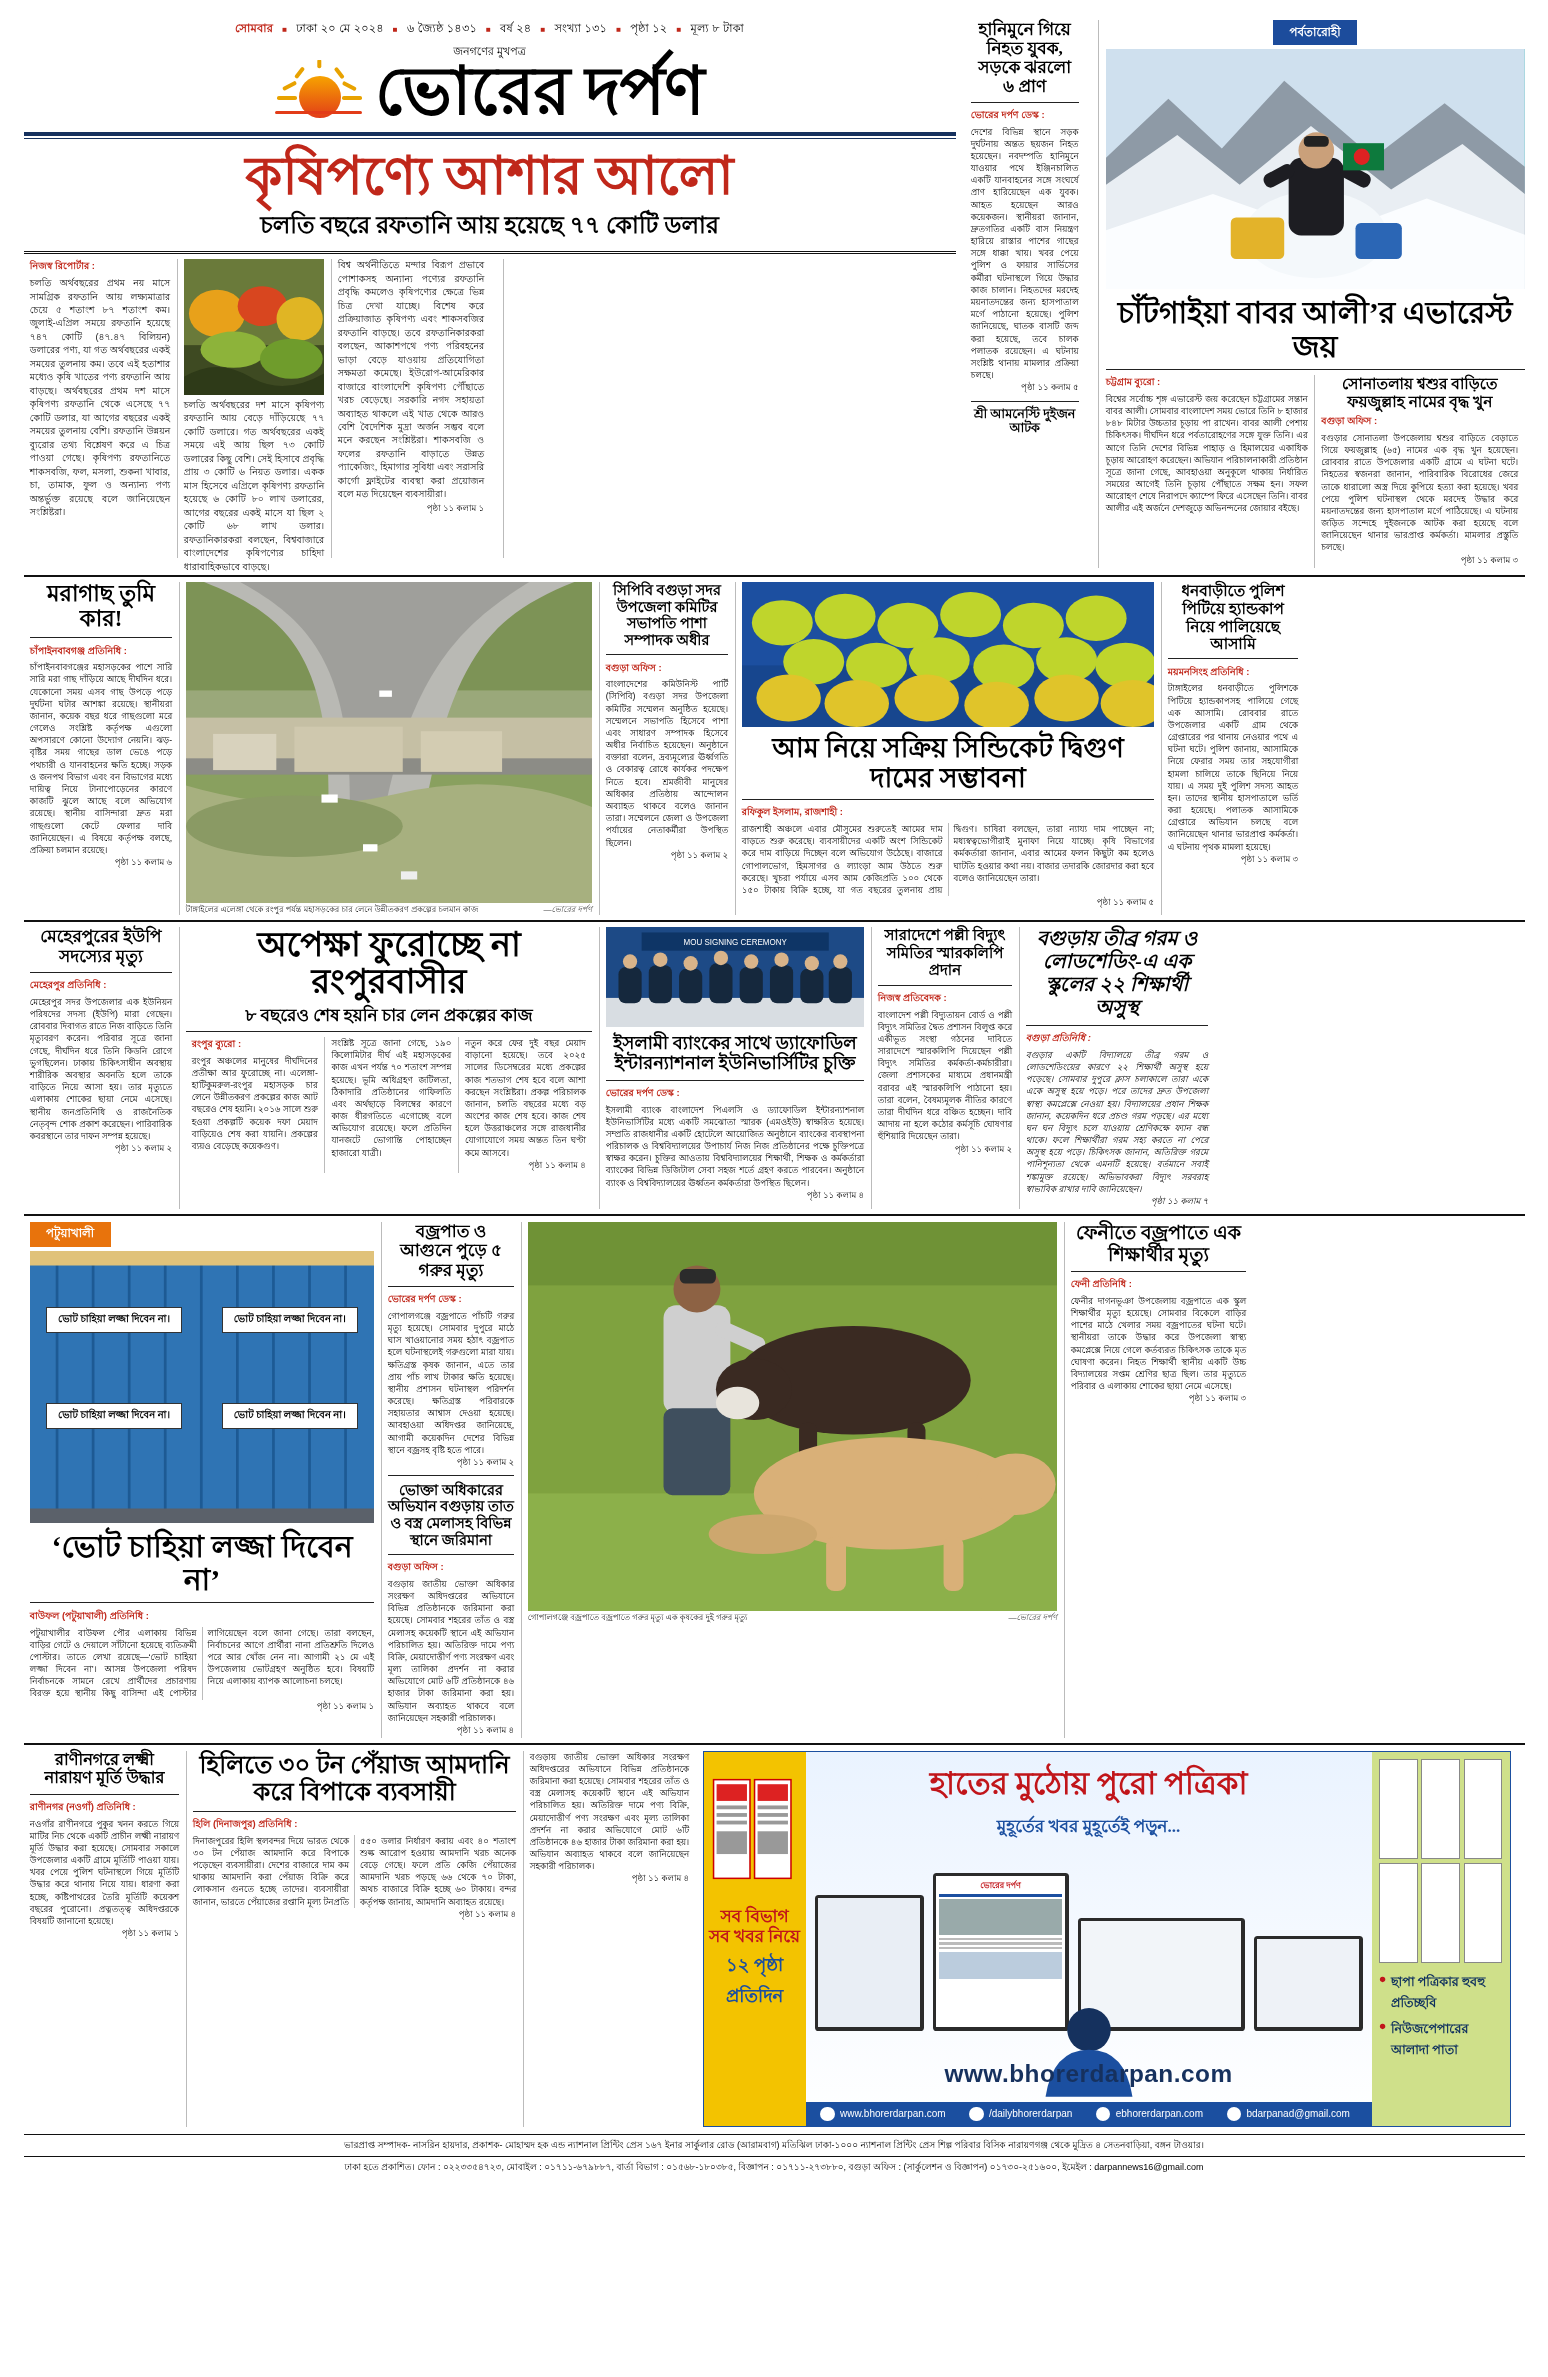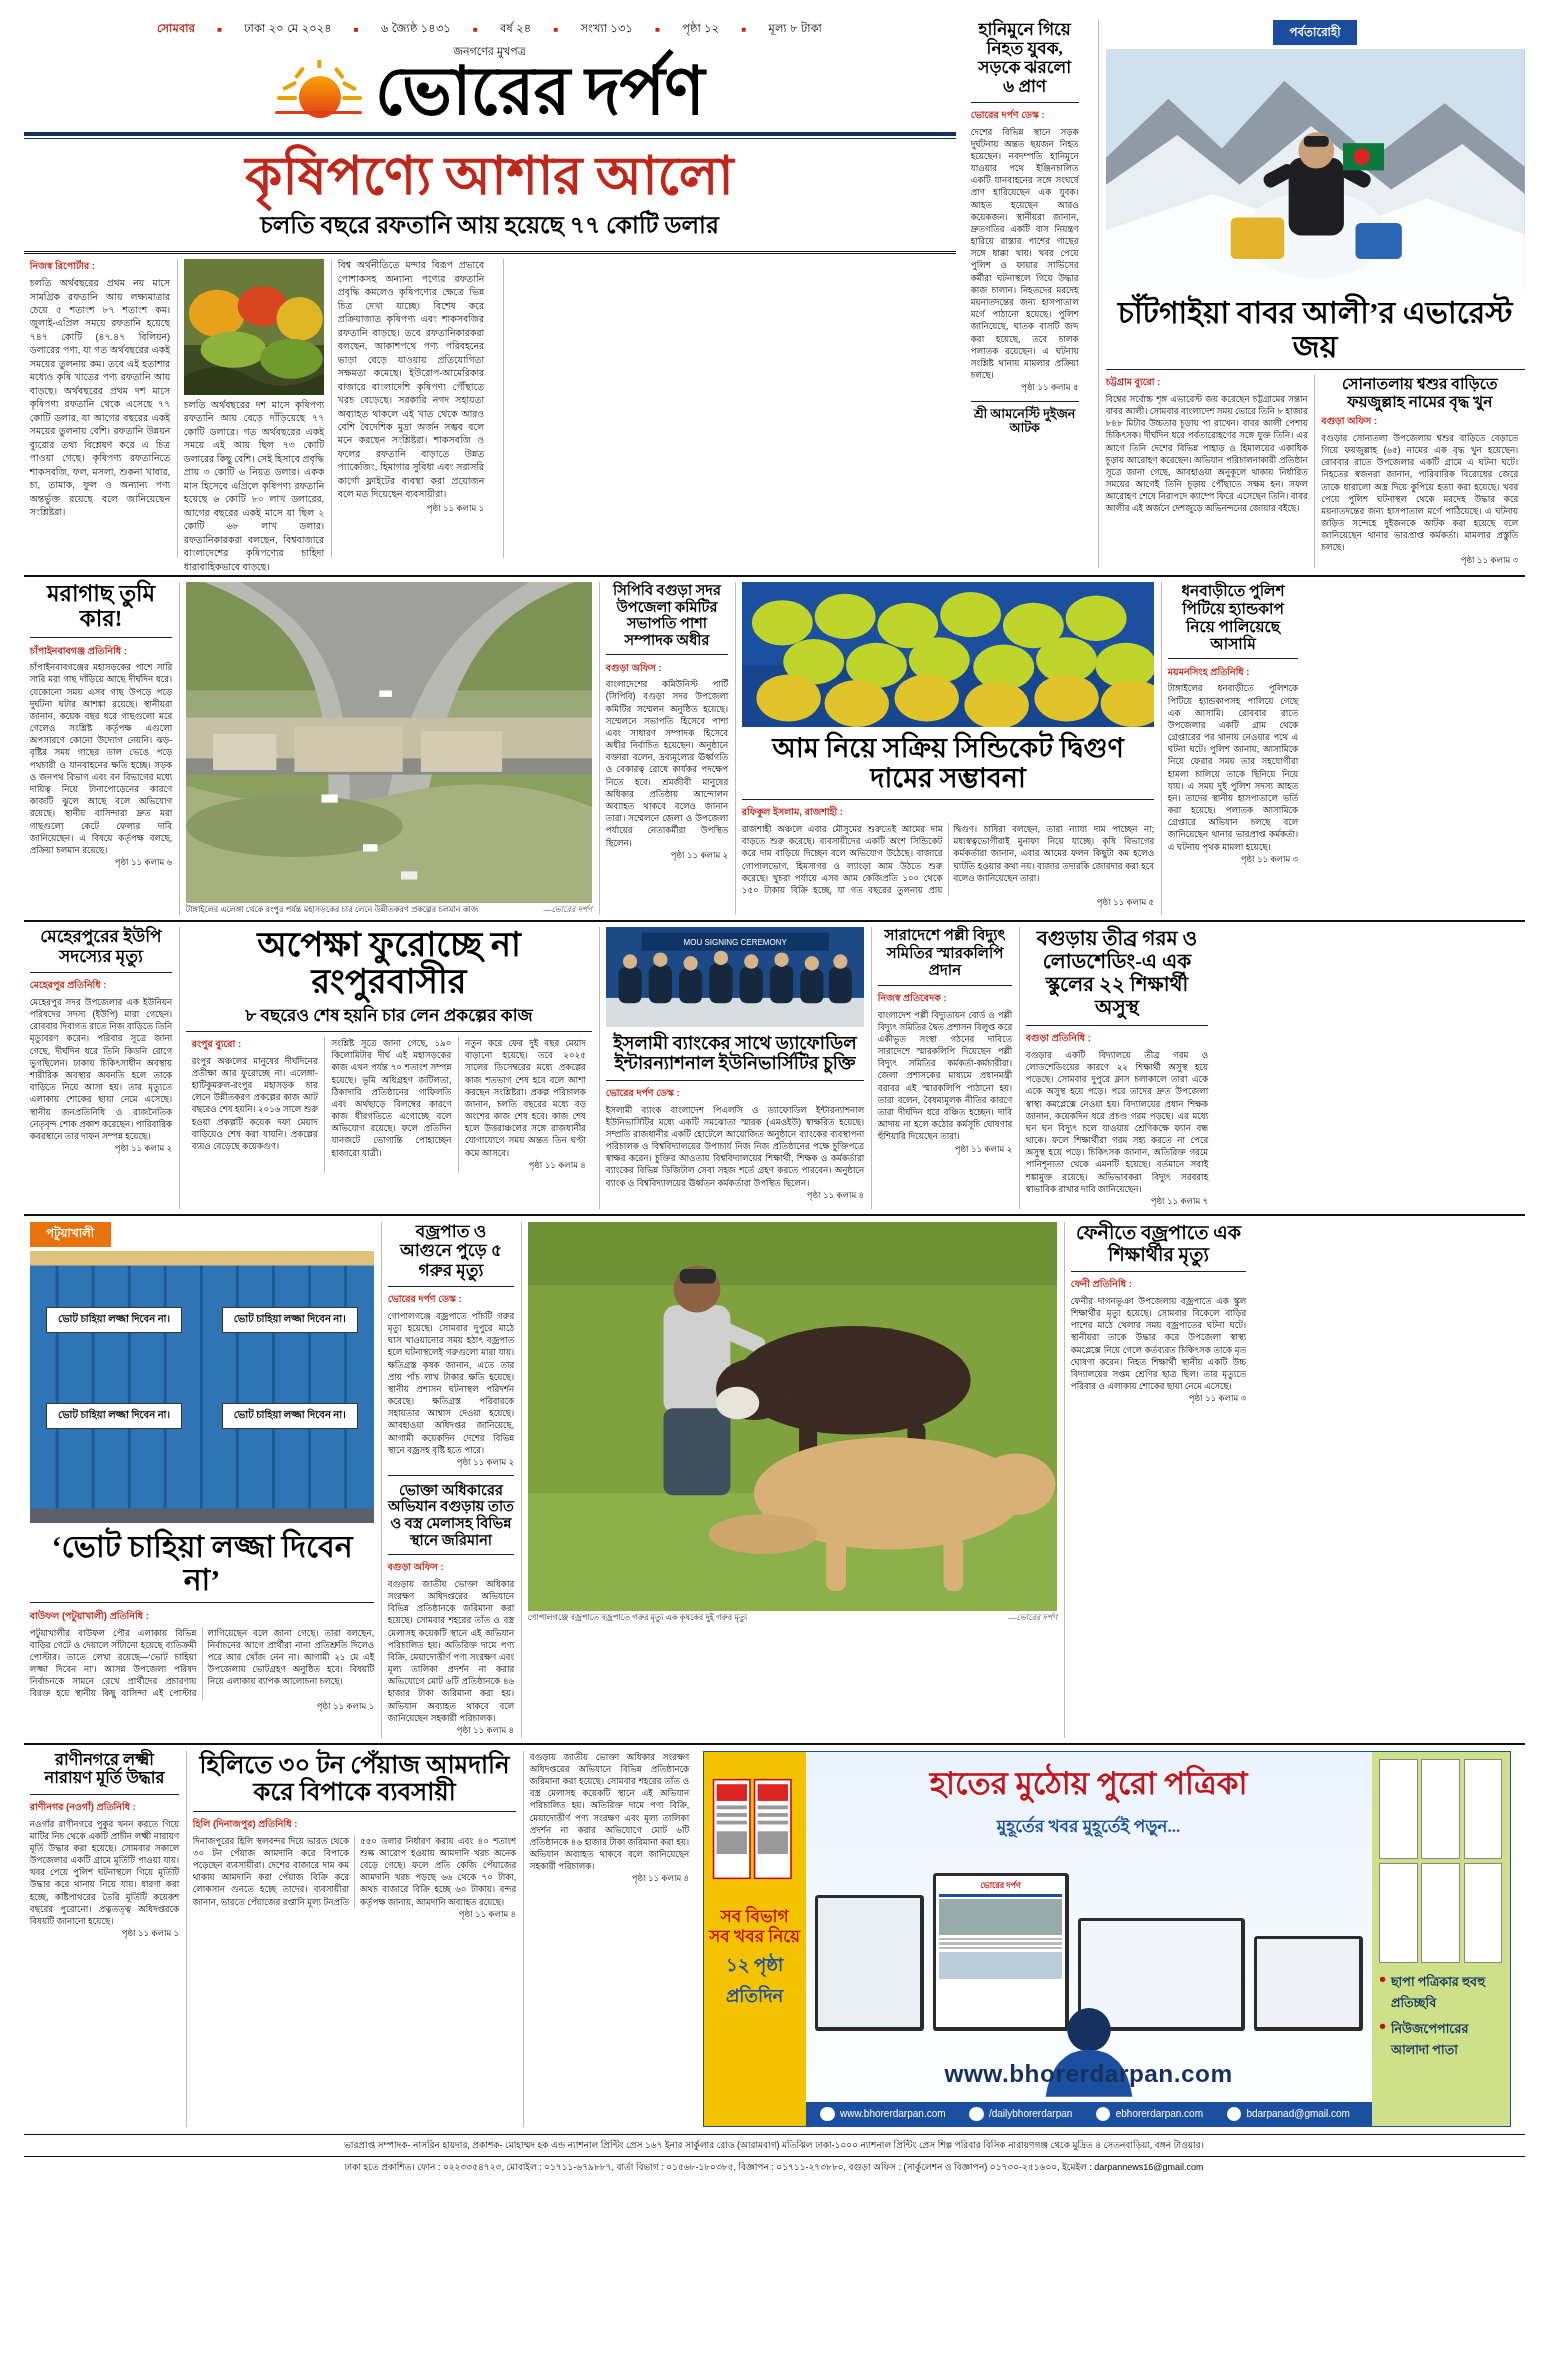--- a/index.html
+++ b/index.html
@@ -16,21 +16,21 @@
     background:#fff;
     padding:20px 23.5px 9px 23.5px;
   }
   .rule2 { border-top:2.7px solid #111; }
 
   
   .masthead { display:flex; align-items:flex-start; }
   .mast-left { width:933px; }
   .dateline {
     display:flex; justify-content:center; align-items:center;
-    gap:22px; font-size:11.3px; margin-bottom:3.6px; letter-spacing:0.2px;
+    gap:9px; font-size:11.3px; margin-bottom:3.6px; letter-spacing:0.2px;
   }
   .dateline b { color:#c0271a; }
   .sep { color:#c0271a; font-size:8.1px; }
   .tagline { text-align:center; font-size:11px; margin-bottom:-3.6px; }
   .logo-row { display:flex; align-items:center; justify-content:center; gap:12.7px; }
   .sun {
     width:87px; height:63px; position:relative; overflow:hidden;
   }
   .sun .disc {
     position:absolute; left:23.5px; top:16.3px; width:42px; height:42px;
@@ -404,21 +404,21 @@
     </div>
 
     <div class="col colsep" style="width:148px;">
       <div class="hl" style="font-size:15px;text-align:center;line-height:1.15;">সারাদেশে পল্লী বিদ্যুৎ সমিতির স্মারকলিপি প্রদান</div>
       <div class="hr-thin"></div>
       <div class="byline">নিজস্ব প্রতিবেদক :</div>
       <div class="tiny">বাংলাদেশ পল্লী বিদ্যুতায়ন বোর্ড ও পল্লী বিদ্যুৎ সমিতির দ্বৈত প্রশাসন বিলুপ্ত করে একীভূত সংস্থা গঠনের দাবিতে সারাদেশে স্মারকলিপি দিয়েছেন পল্লী বিদ্যুৎ সমিতির কর্মকর্তা-কর্মচারীরা। জেলা প্রশাসকের মাধ্যমে প্রধানমন্ত্রী বরাবর এই স্মারকলিপি পাঠানো হয়। তারা বলেন, বৈষম্যমূলক নীতির কারণে তারা দীর্ঘদিন ধরে বঞ্চিত হচ্ছেন। দাবি আদায় না হলে কঠোর কর্মসূচি ঘোষণার হুঁশিয়ারি দিয়েছেন তারা।</div>
       <div class="jump">পৃষ্ঠা ১১ কলাম ২</div>
     </div>
 
-    <div class="col" style="width:195px;">
+    <div class="col" style="width:195px;font-style:italic;">
       <div class="hl" style="font-size:20px;text-align:center;line-height:1.15;">বগুড়ায় তীব্র গরম ও লোডশেডিং-এ এক স্কুলের ২২ শিক্ষার্থী অসুস্থ</div>
       <div class="hr-thin"></div>
       <div class="byline">বগুড়া প্রতিনিধি :</div>
       <div class="tiny">বগুড়ার একটি বিদ্যালয়ে তীব্র গরম ও লোডশেডিংয়ের কারণে ২২ শিক্ষার্থী অসুস্থ হয়ে পড়েছে। সোমবার দুপুরে ক্লাস চলাকালে তারা একে একে অসুস্থ হয়ে পড়ে। পরে তাদের দ্রুত উপজেলা স্বাস্থ্য কমপ্লেক্সে নেওয়া হয়। বিদ্যালয়ের প্রধান শিক্ষক জানান, কয়েকদিন ধরে প্রচণ্ড গরম পড়ছে। এর মধ্যে ঘন ঘন বিদ্যুৎ চলে যাওয়ায় শ্রেণিকক্ষে ফ্যান বন্ধ থাকে। ফলে শিক্ষার্থীরা গরম সহ্য করতে না পেরে অসুস্থ হয়ে পড়ে। চিকিৎসক জানান, অতিরিক্ত গরমে পানিশূন্যতা থেকে এমনটি হয়েছে। বর্তমানে সবাই শঙ্কামুক্ত রয়েছে। অভিভাবকরা বিদ্যুৎ সরবরাহ স্বাভাবিক রাখার দাবি জানিয়েছেন।</div>
       <div class="jump">পৃষ্ঠা ১১ কলাম ৭</div>
     </div>
   </div>
 
   <div class="rule2" style="margin:5.4px 0;"></div>
 

